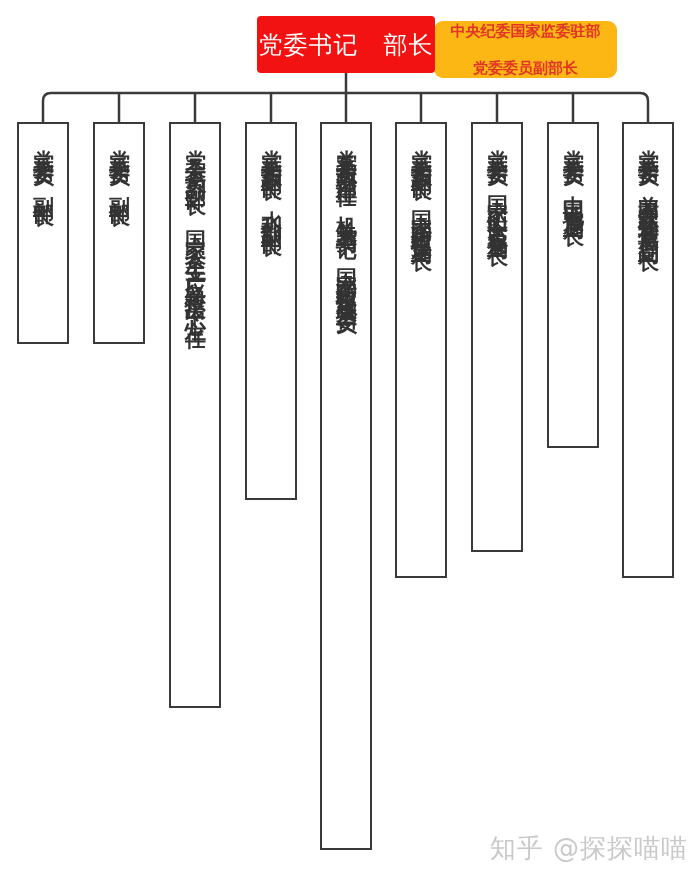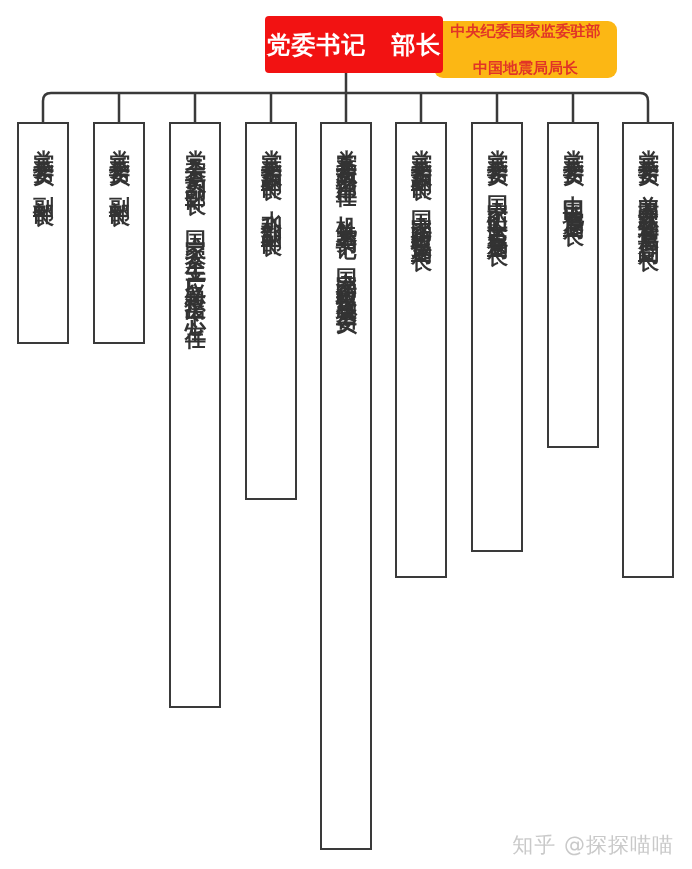--- a/index.html
+++ b/index.html
@@ -13,25 +13,24 @@
   }
   .root-box {
     position: absolute;
     left: 257px; top: 16px;
     width: 178px; height: 57px;
     background: #f21212;
     border-radius: 4px;
     display: flex; align-items: center; justify-content: center;
     color: #ffffff;
     font-size: 24px;
-    font-weight: bold;
+    font-weight: normal;
     z-index: 3;
     letter-spacing: 1px;
     white-space: nowrap;
-    margin-left: 8px;
   }
   .side-box {
     position: absolute;
     left: 434px; top: 21px;
     width: 183px; height: 57px;
     background: #fcb714;
     border-radius: 9px;
     display: flex; flex-direction: column; align-items: center; justify-content: space-between;
     color: #e13427;
     font-size: 15px;
@@ -63,37 +62,37 @@
     font-size: 21px;
     font-weight: bold;
     color: #333333;
     letter-spacing: 5px;
     line-height: 1;
     padding-top: 9px;
   }
   .watermark {
     position: absolute;
     top: 831px;
-    right: 18px;
-    font-size: 21px;
+    right: 4px;
+    font-size: 26px;
     color: #c9c9c9;
     letter-spacing: 1px;
     z-index: 2;
   }
 </style>
 </head>
 <body>
 
 <div class="canvas">
 
   <div class="root-box">党委书记　部长</div>
 
   <div class="side-box">
     <span>中央纪委国家监委驻部</span>
-    <span>中国地震局局长</span>
+    <span>党委委员副部长</span>
   </div>
 
   <svg class="connectors" viewBox="0 0 692 55" xmlns="http://www.w3.org/2000/svg">
     <path d="M346 2 V23
              M43 54 V31 Q43 23 51 23 H640 Q648 23 648 31 V54
              M119 54 V23 M195 54 V23 M271 54 V23 M346 54 V23
              M421 54 V23 M497 54 V23 M573 54 V23" fill="none" stroke="#3a3a3a" stroke-width="2.5"></path>
   </svg>
 
   <div class="member" style="left:17px;  height:222px;">

